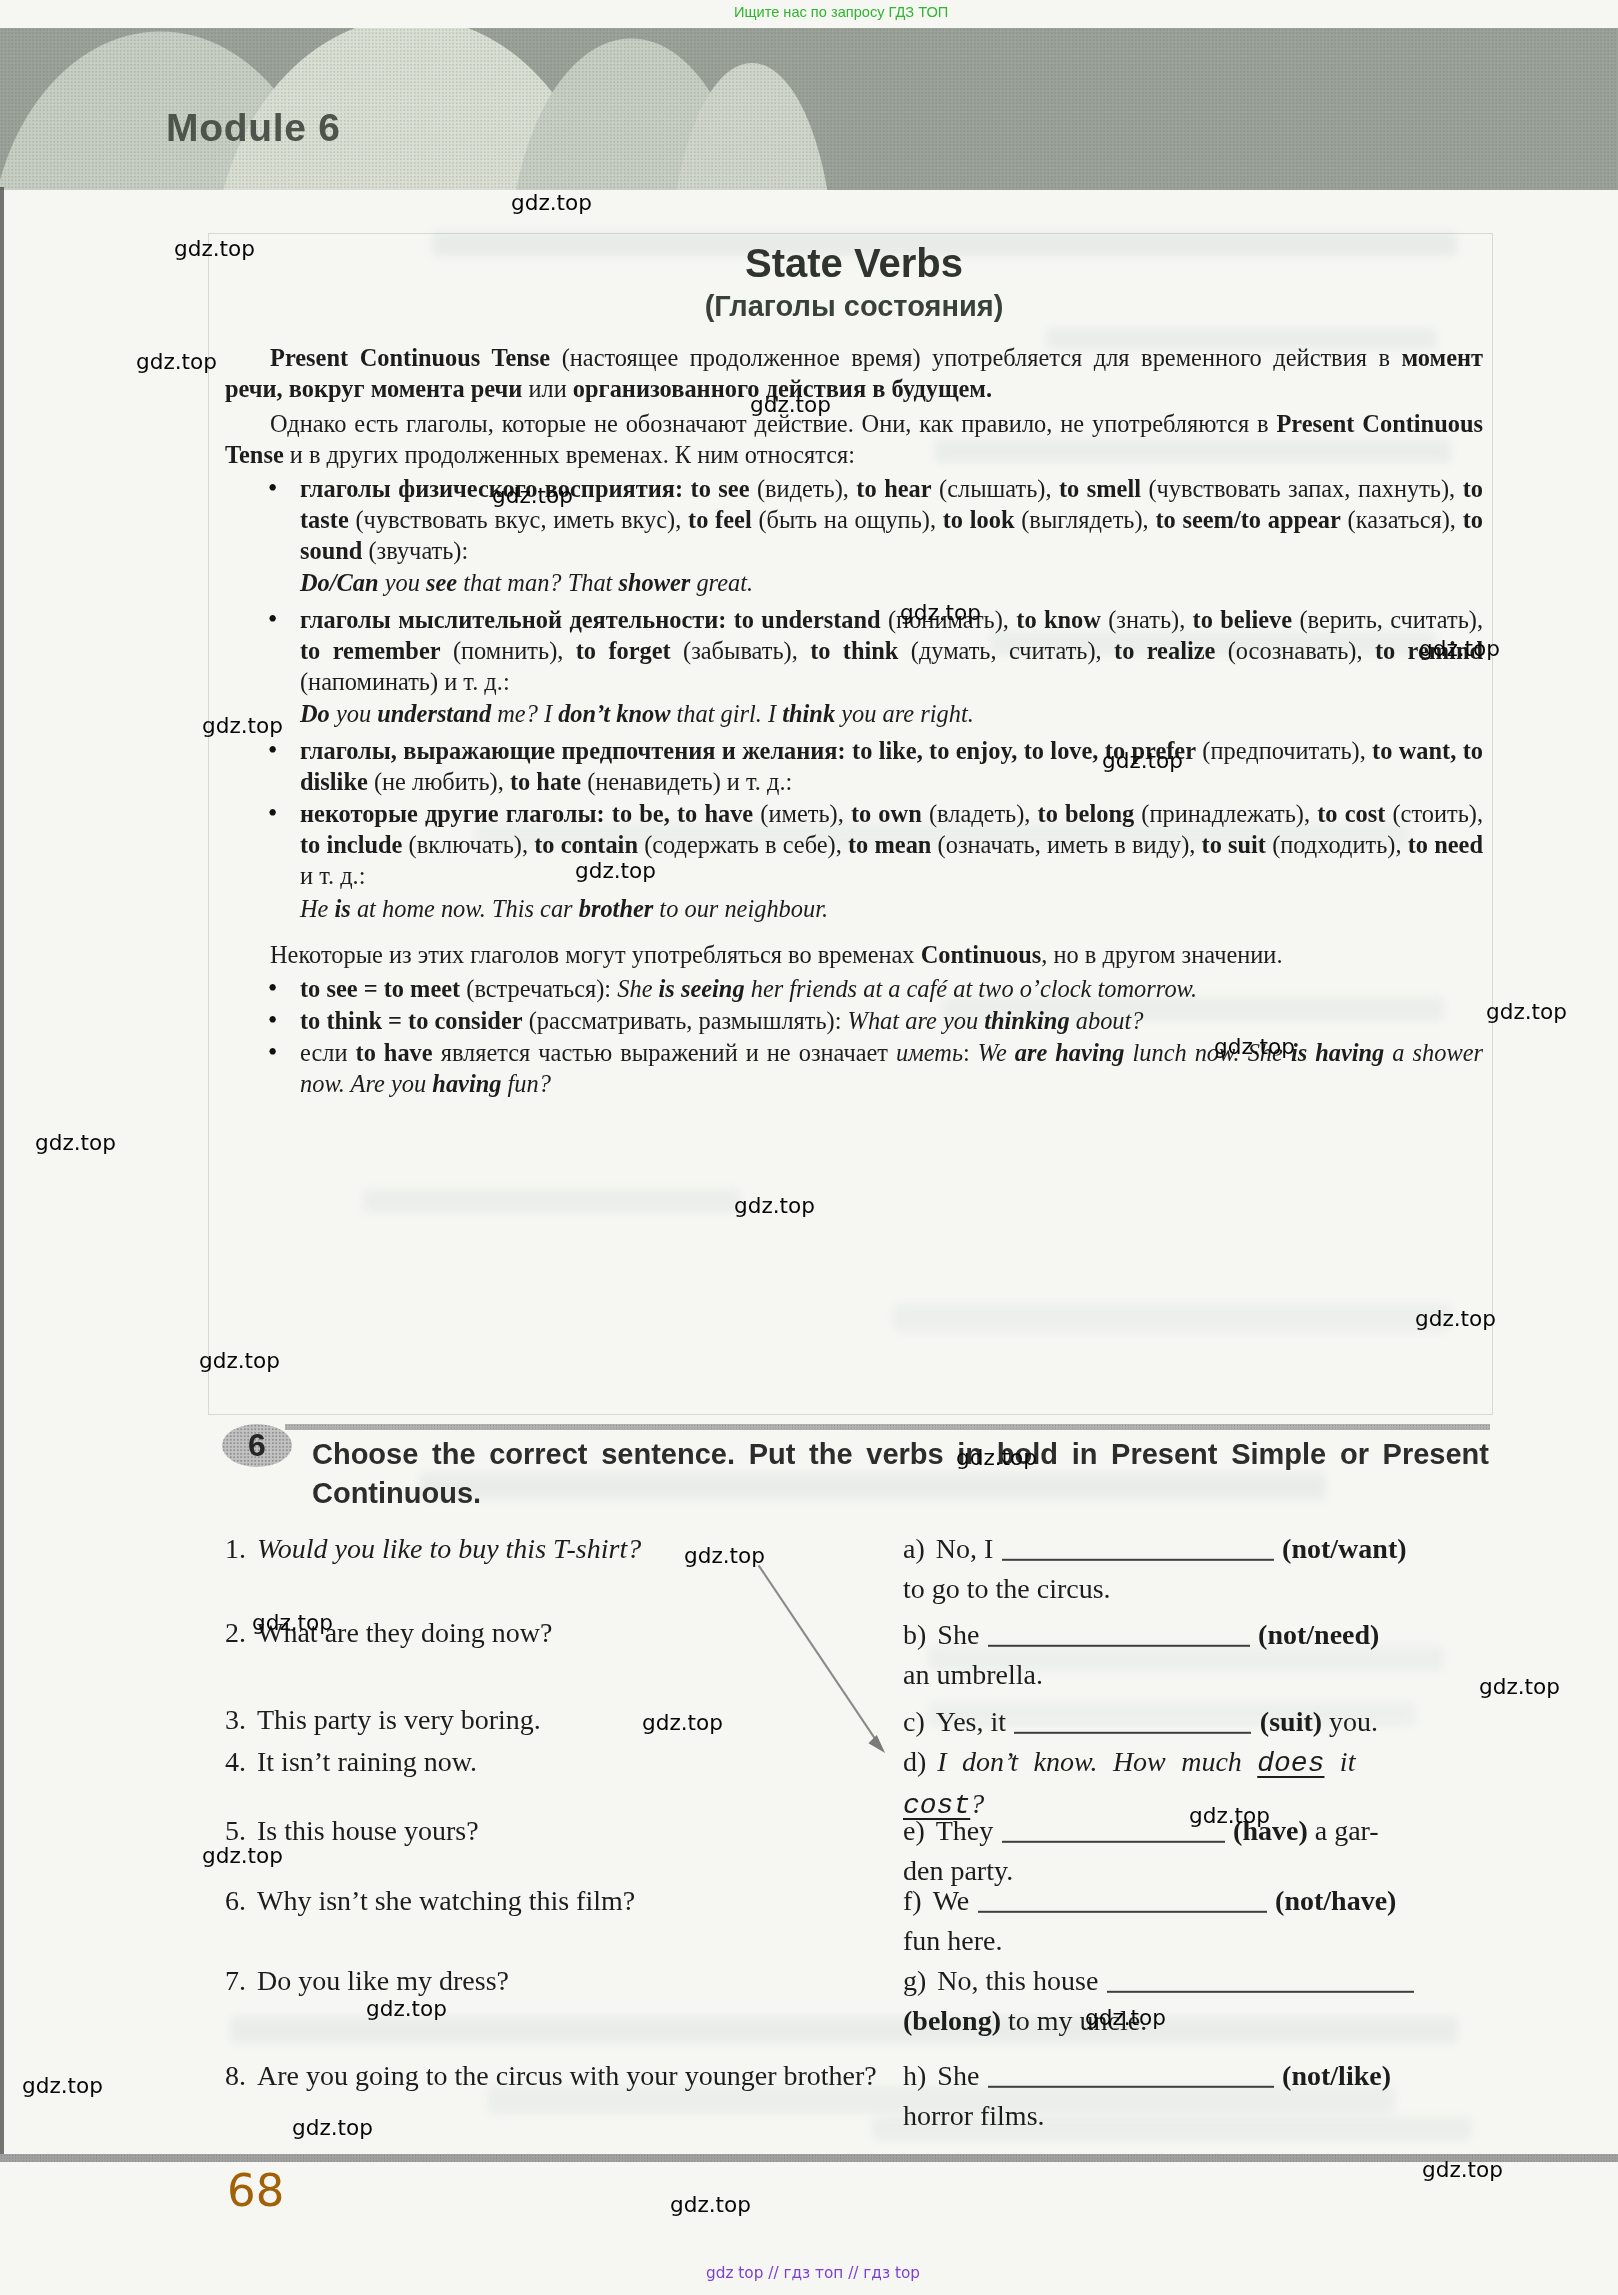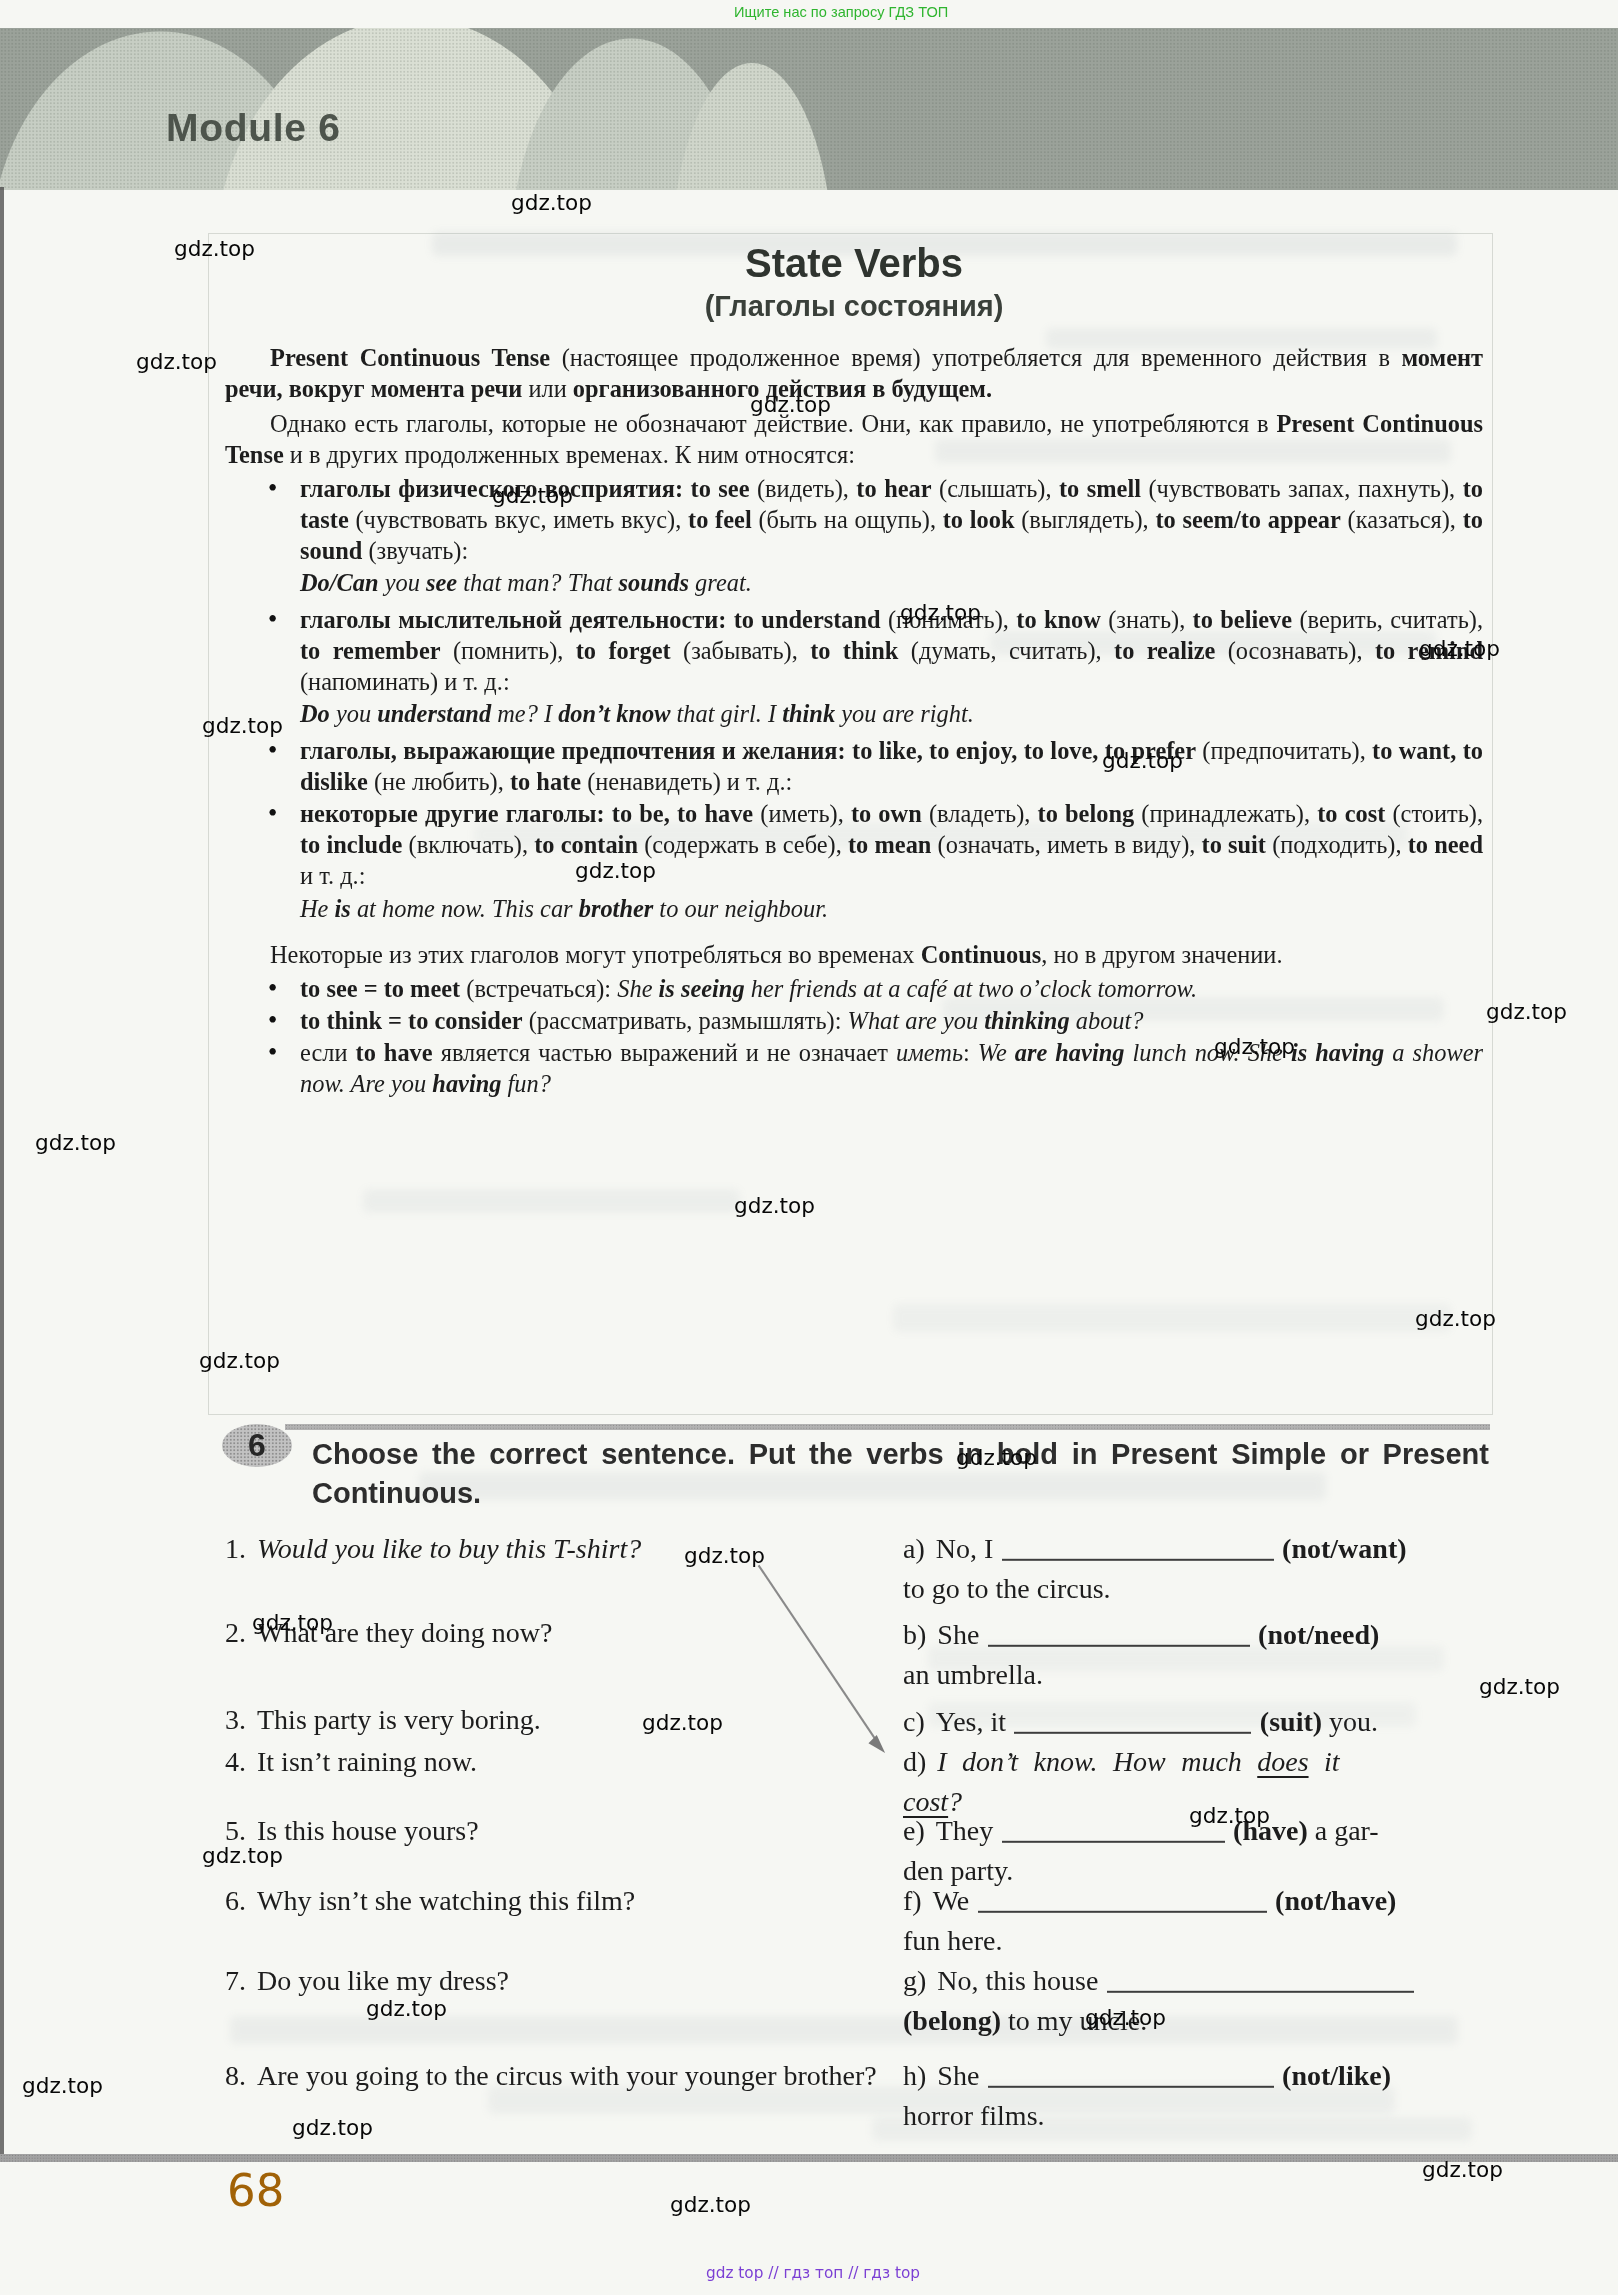--- a/index.html
+++ b/index.html
@@ -54,21 +54,21 @@
   ul.verbs{list-style:none;margin:2.8px 0 0 0;padding:0 0 0 75px;}
   ul.verbs li{position:relative;margin:0 0 1.4px 0;}
   ul.verbs li::before{
     content:"\2022";position:absolute;left:-32px;top:0;
     font-size:26.5px;color:#111;
   }
   .example{margin:1.4px 0 5.6px 0;text-align:left;}
   .b{font-weight:bold;}
   .i{font-style:italic;}
   .bi{font-weight:bold;font-style:italic;}
-  .u{text-decoration:underline;text-decoration-thickness:2.1px;text-underline-offset:4.9px;}
+  .u{text-decoration:underline;text-decoration-thickness:2.1px;text-underline-offset:4.9px;font-family:Liberation Mono, monospace;}
   .mt{margin-top:15.3px !important;}
   
   .ex-bar{
     position:absolute;left:285px;top:1424px;width:1205px;height:6.3px;
     background:#b2b2b2;
     background-image:radial-gradient(rgba(90,90,90,.5) 0.7px,transparent 0.8px);
     background-size:2.8px 2.8px;
   }
   .ex-badge{
     position:absolute;left:222px;top:1424px;width:70px;height:43px;
@@ -156,21 +156,21 @@
   <h1>State Verbs</h1>
   <h2>(Глаголы состояния)</h2>
 
   <p class="ind first"><span class="b">Present Continuous Tense</span><span> (настоящее продолженное время) употребляется для временного действия в </span><span class="b">момент речи, вокруг момента речи</span><span> или </span><span class="b">организованного действия в будущем.</span></p>
 
   <p class="ind"><span>Однако есть глаголы, которые не обозначают действие. Они, как правило, не употребляются в </span><span class="b">Present Continuous Tense</span><span> и в других продолженных временах. К ним относятся:</span></p>
 
   <ul class="verbs">
     <li>
       <span class="b">глаголы физического восприятия: to see</span><span> (видеть), </span><span class="b">to hear</span><span> (слышать), </span><span class="b">to smell</span><span> (чувствовать запах, пахнуть), </span><span class="b">to taste</span><span> (чувствовать вкус, иметь вкус), </span><span class="b">to feel</span><span> (быть на ощупь), </span><span class="b">to look</span><span> (выглядеть), </span><span class="b">to seem/to appear</span><span> (казаться), </span><span class="b">to sound</span><span> (звучать):</span>
-      <div class="example"><span class="bi">Do/Can</span><span class="i"> you </span><span class="bi">see</span><span class="i"> that man? That </span><span class="bi">sounds</span><span class="i"> great.</span></div>
+      <div class="example"><span class="bi">Do/Can</span><span class="i"> you </span><span class="bi">see</span><span class="i"> that man? That </span><span class="bi">shower</span><span class="i"> great.</span></div>
     </li>
     <li>
       <span class="b">глаголы мыслительной деятельности: to understand</span><span> (понимать), </span><span class="b">to know</span><span> (знать), </span><span class="b">to believe</span><span> (верить, считать), </span><span class="b">to remember</span><span> (помнить), </span><span class="b">to forget</span><span> (забывать), </span><span class="b">to think</span><span> (думать, считать), </span><span class="b">to realize</span><span> (осознавать), </span><span class="b">to remind</span><span> (напоминать) и т. д.:</span>
       <div class="example"><span class="bi">Do</span><span class="i"> you </span><span class="bi">understand</span><span class="i"> me? I </span><span class="bi">don’t know</span><span class="i"> that girl. I </span><span class="bi">think</span><span class="i"> you are right.</span></div>
     </li>
     <li>
       <span class="b">глаголы, выражающие предпочтения и желания: to like, to enjoy, to love, to prefer</span><span> (предпочитать), </span><span class="b">to want, to dislike</span><span> (не любить), </span><span class="b">to hate</span><span> (ненавидеть) и т. д.:</span>
     </li>
     <li>
       <span class="b">некоторые другие глаголы: to be, to have</span><span> (иметь), </span><span class="b">to own</span><span> (владеть), </span><span class="b">to belong</span><span> (принадлежать), </span><span class="b">to cost</span><span> (стоить), </span><span class="b">to include</span><span> (включать), </span><span class="b">to contain</span><span> (содержать в себе), </span><span class="b">to mean</span><span> (означать, иметь в виду), </span><span class="b">to suit</span><span> (подходить), </span><span class="b">to need</span><span> и т. д.:</span>

